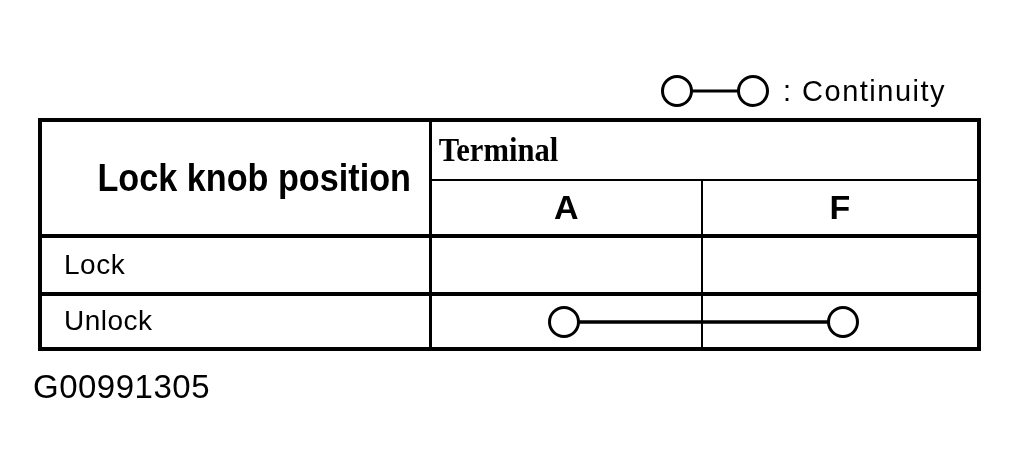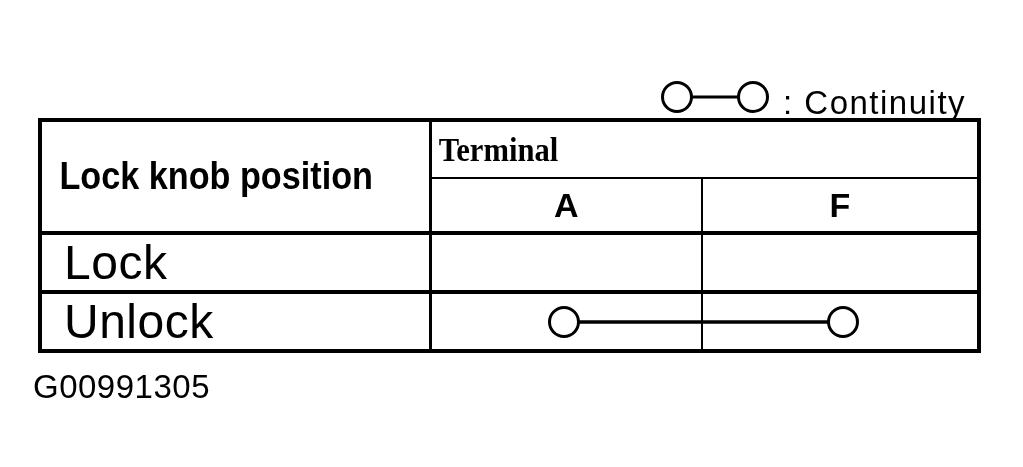--- a/index.html
+++ b/index.html
@@ -20,25 +20,24 @@
     left: 660px;
     top: 71px;
     display: flex;
     align-items: center;
     gap: 11px;
   }
   .legend-symbol { display: block; }
   .legend-symbol circle { fill: #ffffff; stroke: #000000; stroke-width: 3; }
   .legend-symbol line { stroke: #000000; stroke-width: 3; }
   .legend-label {
-    font-size: 33px;
+    font-size: 29px;
     letter-spacing: 1.5px;
     white-space: pre;
     line-height: 40px;
-    margin-top: 12px;
   }
 
   
   .table-wrap {
     position: absolute;
     left: 38px;
     top: 118px;
     width: 939px;
     height: 229px;
   }
@@ -56,21 +55,21 @@
     overflow: hidden;
   }
   .tr-terminal  { height: 58px; }
   .tr-af        { height: 55px; }
   .row-lock     { height: 56px; }
   .row-unlock   { height: 54px; }
 
   .cell-lockknob {
     border-right: 3px solid #000000;
     border-bottom: 4px solid #000000;
-    text-align: left;
+    text-align: right;
   }
   .cell-lockknob .txt {
     display: inline-block;
     font-weight: bold;
     font-size: 38px;
     transform: scaleX(0.90);
     transform-origin: center;
     white-space: nowrap;
   }
   .cell-terminal {
@@ -89,21 +88,21 @@
   .cell-f { border-bottom: 4px solid #000000; text-align: center; }
   .cell-a .txt, .cell-f .txt { font-weight: bold; font-size: 34px; }
 
   .row-lock td { border-bottom: 4px solid #000000; }
   .pos-cell {
     border-right: 3px solid #000000;
     text-align: left;
   }
   .pos-cell .txt {
     display: inline-block;
-    font-size: 48px;
+    font-size: 28px;
     letter-spacing: 0.5px;
     padding-left: 22px;
     white-space: nowrap;
   }
   .mid-cell { border-right: 2px solid #000000; }
 
   
   .row-symbol {
     position: absolute;
     left: 509px;

